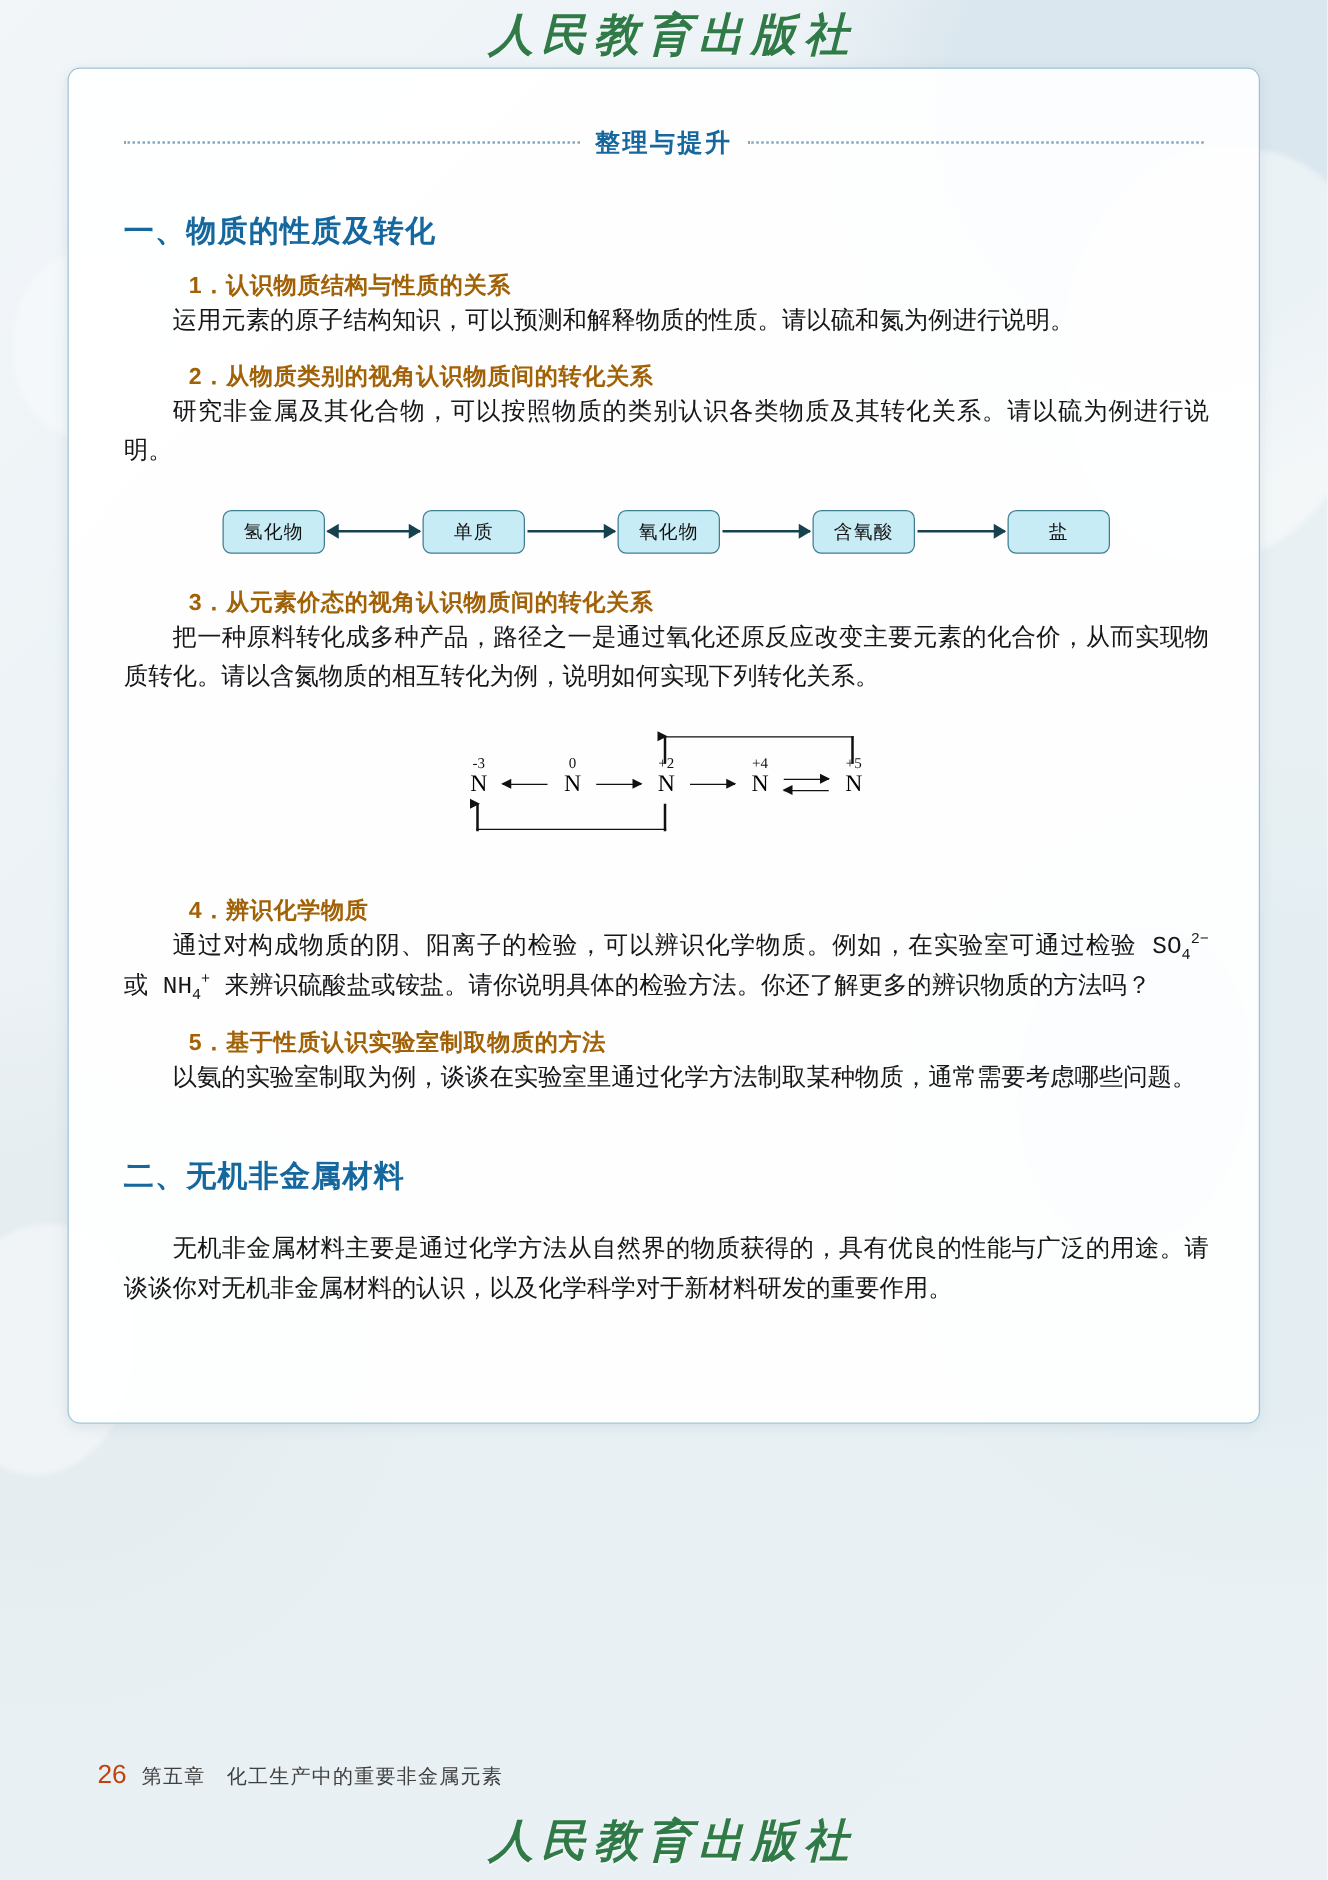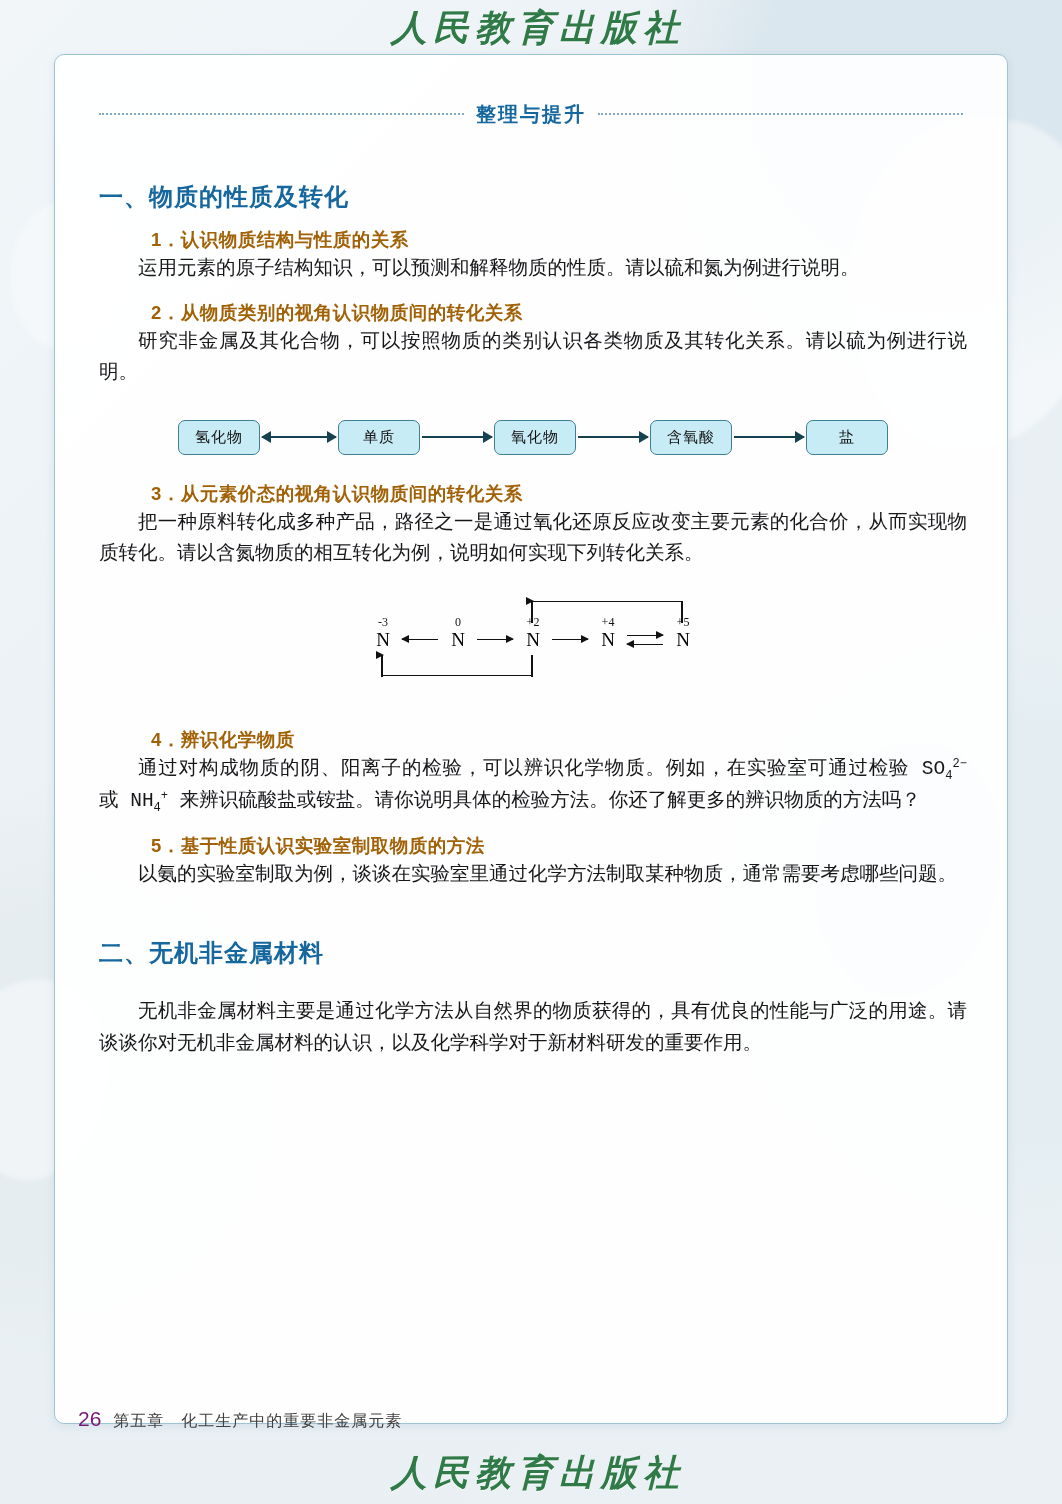--- a/index.html
+++ b/index.html
@@ -52,21 +52,21 @@
   }
   .publisher-logo.top { top: 4px; }
   .publisher-logo.bottom { bottom: 6px; }
 
   
   .page {
     position: absolute;
     left: 54px;
     top: 54px;
     width: 954px;
-    height: 1370px;
+    height: 1085px;
     background: rgba(255,255,255,0.92);
     border: 1px solid #9fc3d6;
     border-radius: 10px;
     box-shadow: 0 2px 10px rgba(110,150,175,0.18);
     box-sizing: border-box;
   }
 
   
   .section-head {
     position: absolute;
@@ -89,21 +89,21 @@
     font-weight: bold;
     font-size: 20px;
     letter-spacing: 2px;
     white-space: nowrap;
   }
 
   .content {
     position: absolute;
     left: 44px;
     right: 40px;
-    top: 108px;
+    top: 96px;
   }
 
   h2.chapter {
     color: #15679e;
     font-family: "Liberation Sans", sans-serif;
     font-size: 24px;
     font-weight: bold;
     letter-spacing: 1px;
     margin: 18px 0 6px 0;
   }
@@ -219,21 +219,21 @@
     position: absolute;
     left: 78px;
     bottom: 72px;
     display: flex;
     align-items: baseline;
     gap: 12px;
     font-family: "Liberation Sans", sans-serif;
   }
   .footer .pageno {
     font-size: 21px;
-    color: #701a75;
+    color: #c2410c;
     font-weight: normal;
   }
   .footer .chap {
     font-size: 16px;
     color: #404040;
     letter-spacing: 1px;
   }
   sub, sup { font-size: 0.62em; }
 </style>
 </head>

